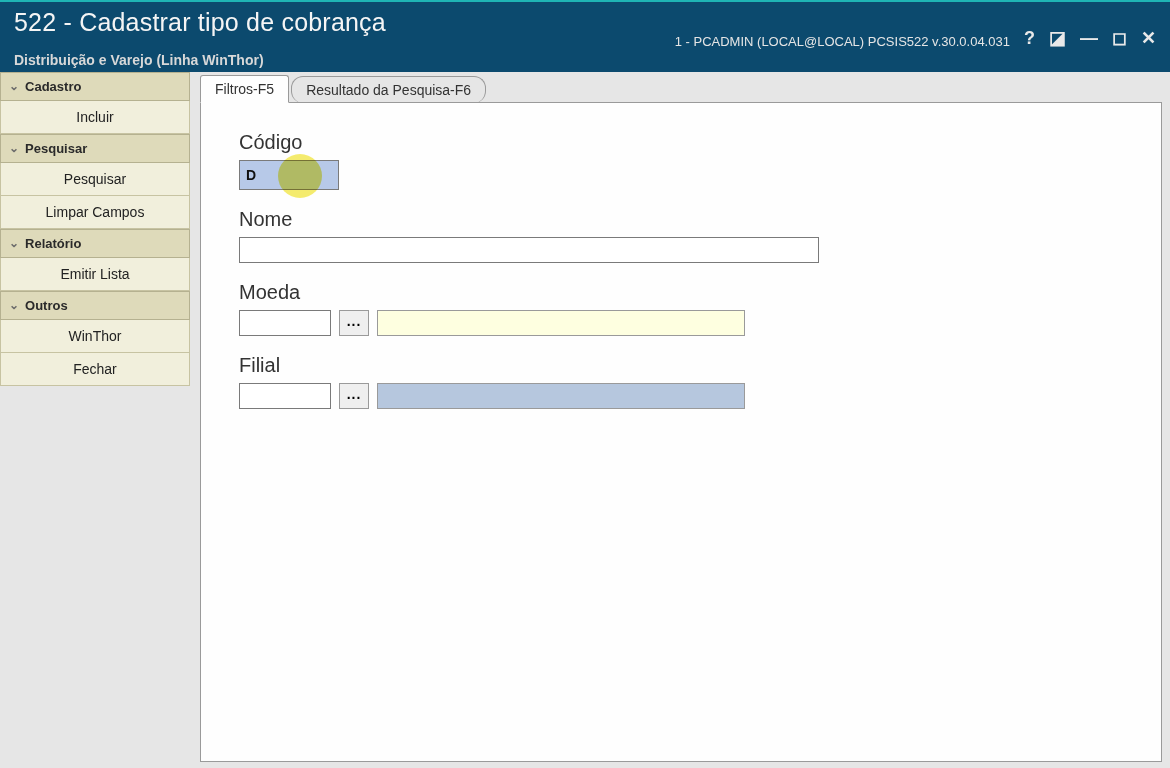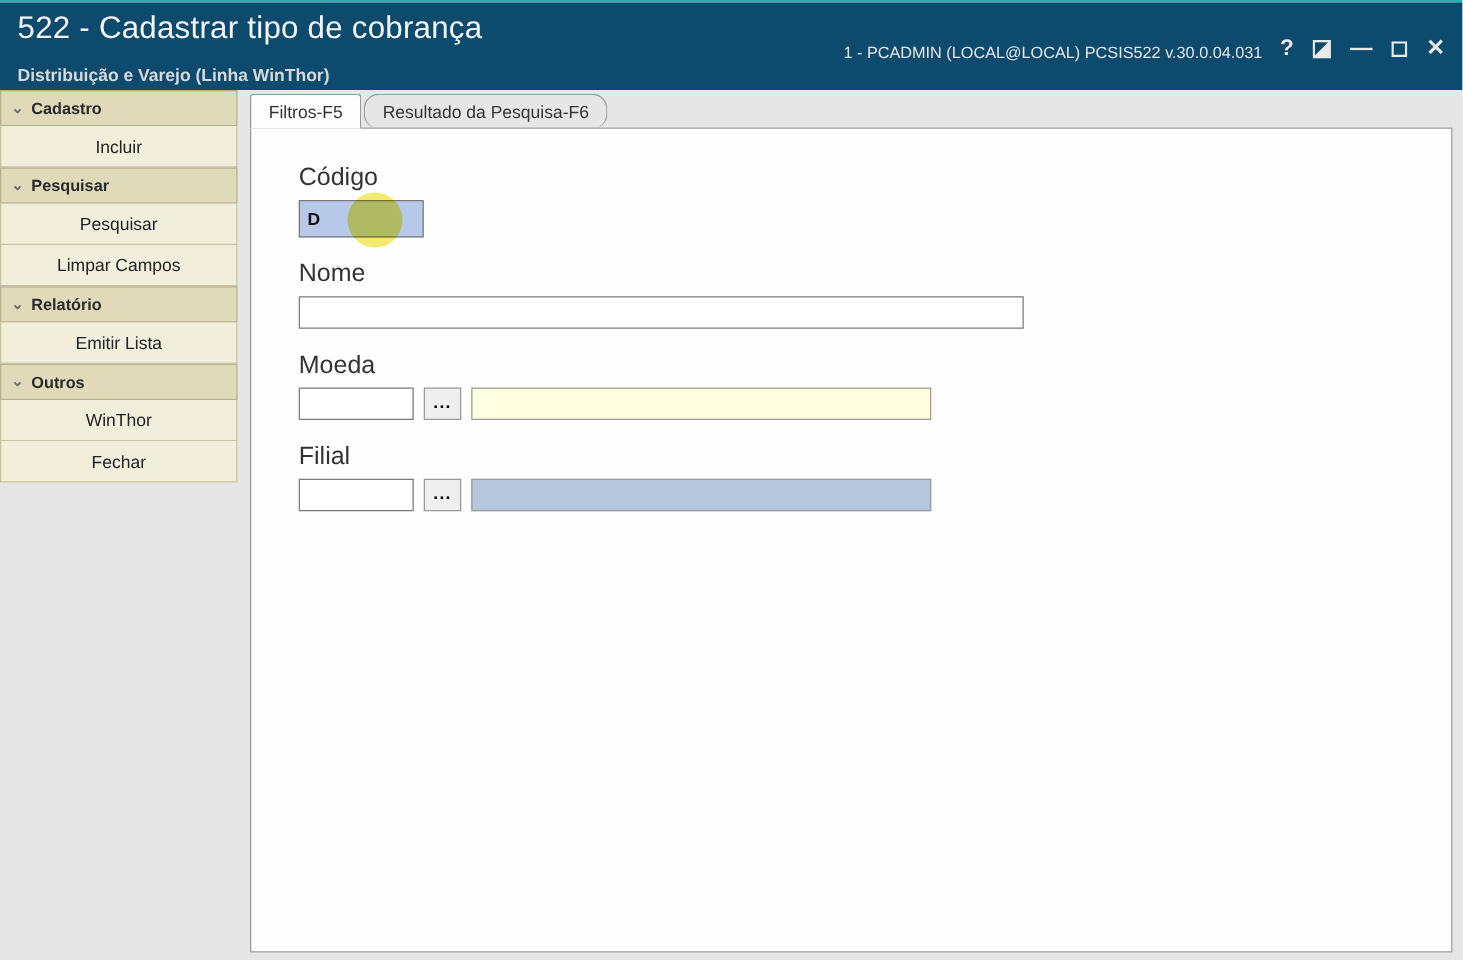--- a/index.html
+++ b/index.html
@@ -12,21 +12,21 @@
   .titlebar-right { display: flex; align-items: flex-end; gap: 14px; color: #e5e5e5; font-size: 14px; }
   .title-controls { display: flex; gap: 14px; align-items: center; }
   .title-controls span { font-size: 18px; font-weight: bold; cursor: pointer; color: #e9e9e9; }
   .body-area { flex: 1; display: flex; background: #e6e6e6; padding: 0; }
   .sidebar { width: 190px; padding: 0; display: flex; flex-direction: column; background: #e6e6e6; }
   .side-header { background: #dedaba; border: 1px solid #b5b190; padding: 6px 8px; font-weight: bold; font-size: 15px; color: #2a2a2a; display: flex; align-items: center; gap: 6px; }
   .side-header .chev { color: #6a6a6a; font-size: 12px; display: inline-block; transform: translateY(-1px); }
   .side-item { background: #f1efdc; border: 1px solid #c7c3a2; border-top: none; padding: 8px 10px; font-size: 14px; color: #222; text-align: center; cursor: pointer; }
 
   .content { flex: 1; padding: 0 8px 8px 10px; position: relative; }
-  .tabs { display: flex; gap: 0; height: 28px; margin-top: 2px; }
+  .tabs { display: flex; gap: 0; align-items: flex-end; height: 28px; margin-top: 2px; }
   .tab { padding: 5px 14px; background: #e6e6e6; border: 1px solid #9a9a9a; border-bottom: none; font-size: 14px; color: #333; cursor: pointer; border-top-left-radius: 3px; border-top-right-radius: 3px; margin-right: 2px; position: relative; top: 1px; }
   .tab.active { background: #fefefe; z-index: 2; border-bottom: 1px solid #fefefe; }
   .tab.inactive { background: #e6e6e6; border-radius: 12px; }
   .panel { background: #fefefe; border: 1px solid #9a9a9a; width: 100%; height: 660px; padding: 28px 38px; position: relative; }
 
   .field-group { margin-bottom: 18px; }
   .field-label { font-size: 20px; color: #333; margin-bottom: 6px; display: block; }
   .row { display: flex; align-items: center; gap: 8px; }
 
   .input-codigo-wrap { width: 100px; height: 30px; border: 1px solid #7a7a7a; background: #b7c9e8; display: flex; align-items: center; padding: 0 6px; position: relative; }

